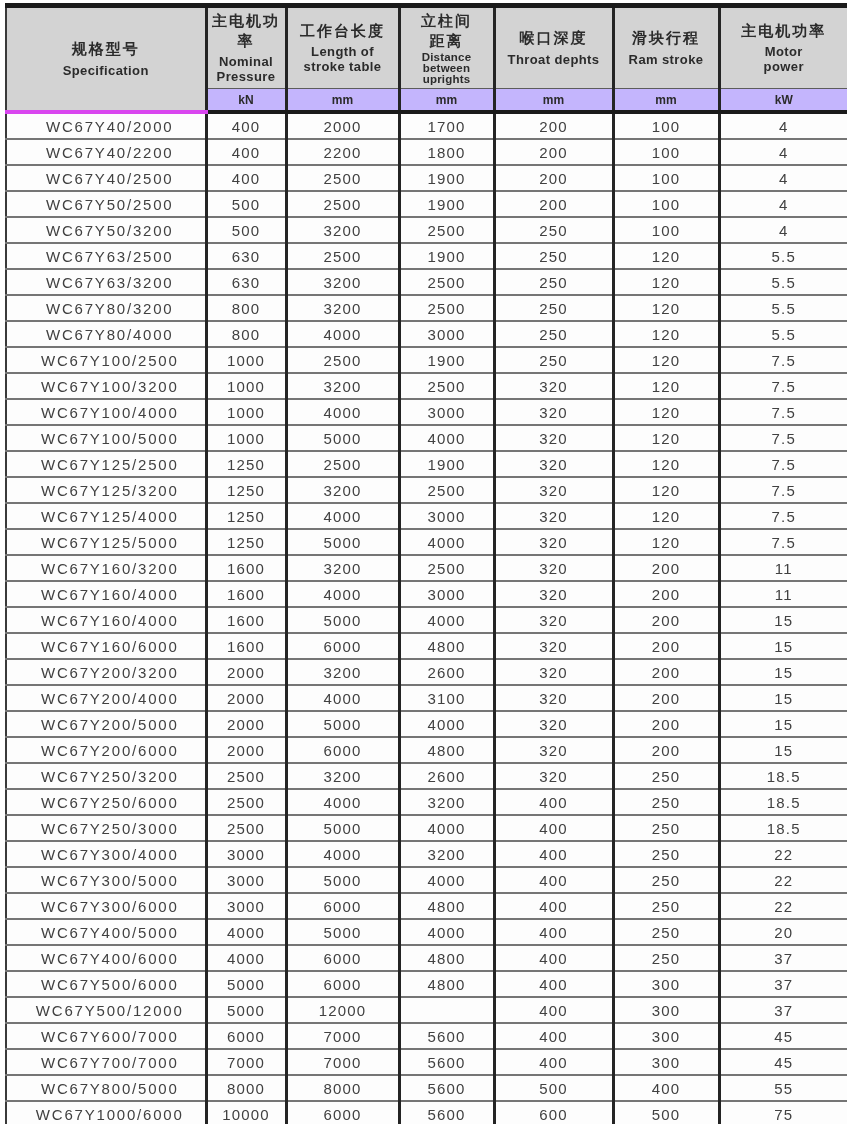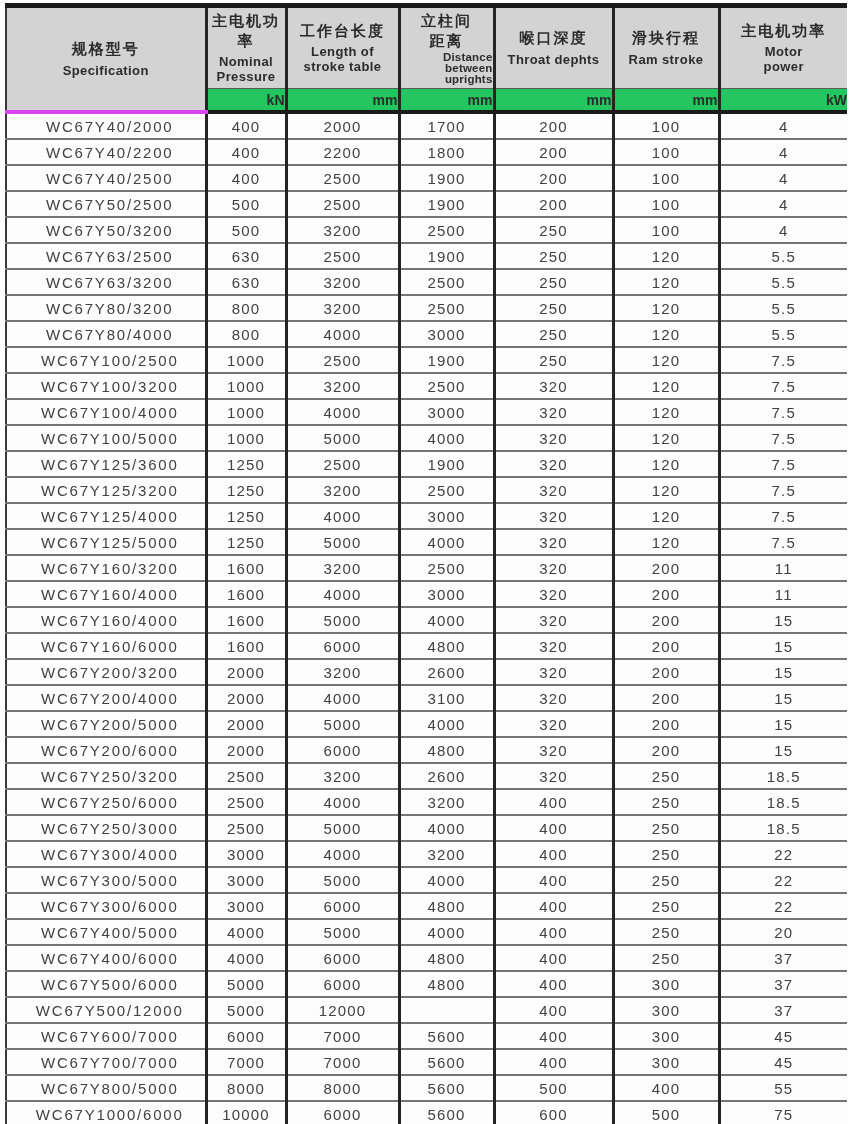--- a/index.html
+++ b/index.html
@@ -49,29 +49,27 @@
     letter-spacing: 0.4px;
     white-space: pre-line;
     line-height: 1.15;
     margin-top: 5px;
   }
   .en.tight {
     font-size: 11.5px;
     line-height: 0.95;
     margin-top: 2px;
     letter-spacing: 0.2px;
-    text-align: right;
   }
   tr.unit-row th {
-    font-size: 14px;
+    font-size: 12px;
     height: 21px;
     border-top: 1px solid #5c5c5c;
     border-bottom: 4px solid #1a1a1a;
-    background: #22c55e;
-    text-align: right;
+    background: #c4b5fd;
   }
   tbody td {
     height: 24px;
     background: #fdfdfd;
     color: #414141;
     font-size: 15px;
     letter-spacing: 1.2px;
     border-bottom: 2px solid #757575;
   }
   tbody td.spec-cell { letter-spacing: 1.8px; padding-left: 8px; }
@@ -247,21 +245,21 @@
       <tr>
         <td class="spec-cell">WC67Y100/5000</td>
         <td class="vline">1000</td>
         <td class="vline">5000</td>
         <td class="vline">4000</td>
         <td class="vline">320</td>
         <td class="vline">120</td>
         <td class="vline">7.5</td>
       </tr>
       <tr>
-        <td class="spec-cell">WC67Y125/3600</td>
+        <td class="spec-cell">WC67Y125/2500</td>
         <td class="vline">1250</td>
         <td class="vline">2500</td>
         <td class="vline">1900</td>
         <td class="vline">320</td>
         <td class="vline">120</td>
         <td class="vline">7.5</td>
       </tr>
       <tr>
         <td class="spec-cell">WC67Y125/3200</td>
         <td class="vline">1250</td>

